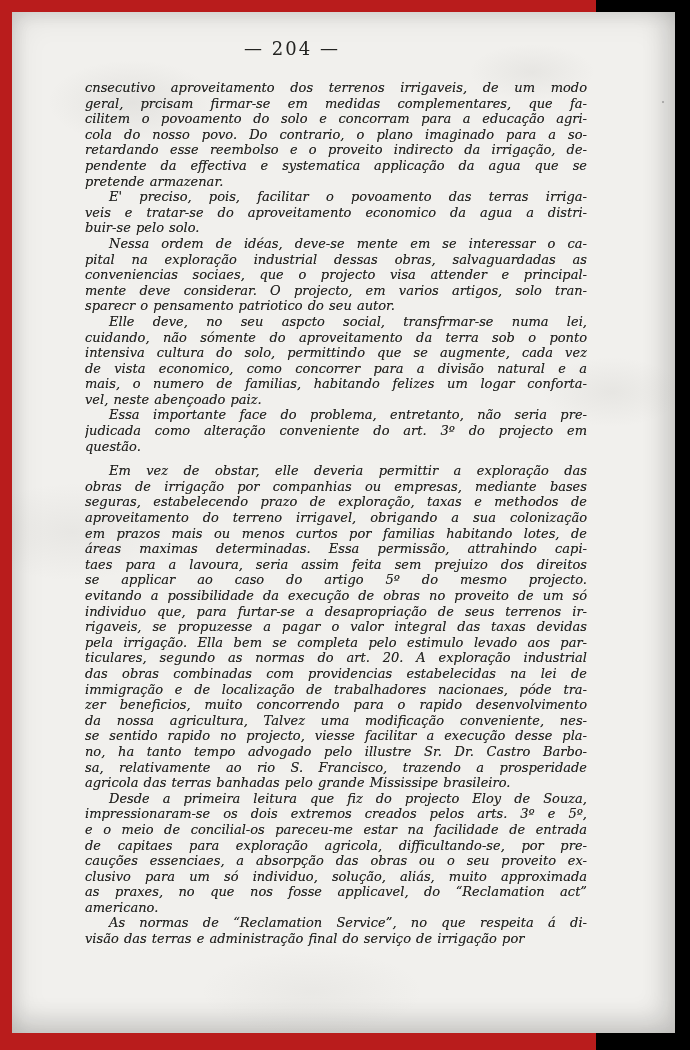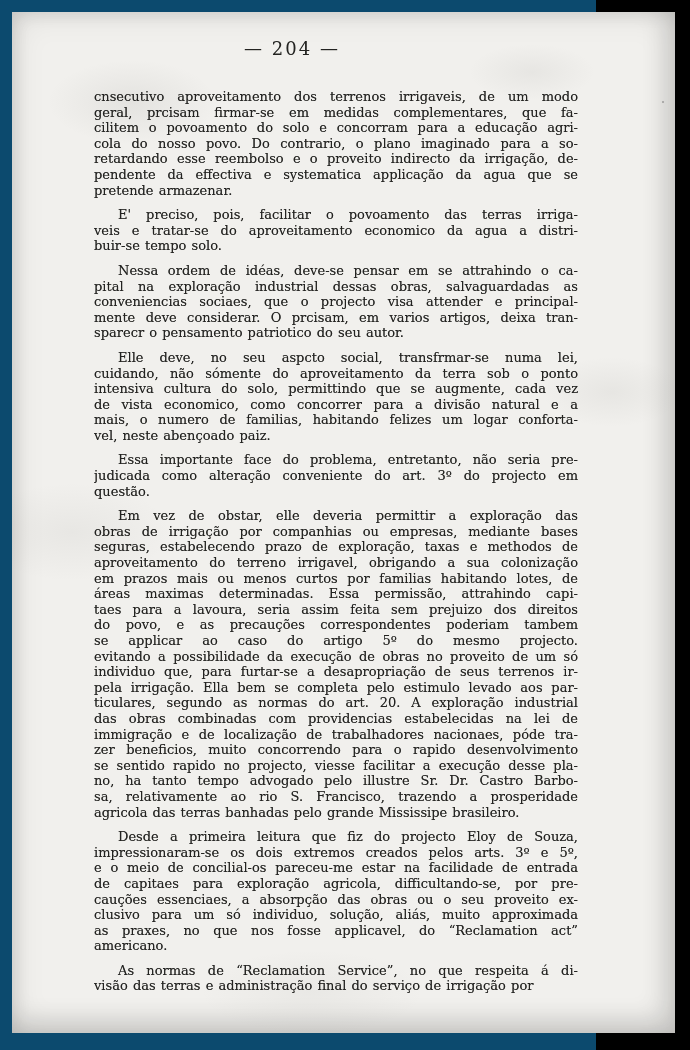--- a/index.html
+++ b/index.html
@@ -11,21 +11,21 @@
     width: 690px;
     height: 1050px;
     position: relative;
     overflow: hidden;
     font-family: "DejaVu Serif", "Liberation Serif", serif;
   }
   .scan-backdrop {
     position: absolute;
     left: 0; top: 0;
     width: 596px; height: 1050px;
-    background: #0c4a6e;
+    background: #b91c1c;
   }
   .paper {
     position: absolute;
     left: 12px; top: 12px;
     width: 663px; height: 1021px;
     background: #f1f0ed;
     box-shadow:
       inset 0 0 34px rgba(0,0,0,0.10),
       inset -9px -12px 26px rgba(0,0,0,0.13),
       inset 5px 4px 16px rgba(0,0,0,0.06);
@@ -56,21 +56,21 @@
   }
   .textblock {
     position: absolute;
     left: 73px;
     top: 68px;
     width: 502px;
     font-size: 13px;
     color: #232321;
     text-shadow: 0 0 0.5px rgba(45,45,42,0.55);
   }
-  .para { margin: 9px; }
+  .para { margin: 0; font-style: italic; }
   .para.space-before { margin-top: 9px; }
   .line {
     height: 15.6px;
     line-height: 15.6px;
     overflow: hidden;
     text-align: justify;
     text-align-last: justify;
     white-space: normal;
     word-spacing: 1px;
   }
@@ -93,27 +93,27 @@
           <div class="line">geral, prcisam firmar-se em medidas complementares, que fa-</div>
           <div class="line">cilitem o povoamento do solo e concorram para a educação agri-</div>
           <div class="line">cola do nosso povo. Do contrario, o plano imaginado para a so-</div>
           <div class="line">retardando esse reembolso e o proveito indirecto da irrigação, de-</div>
           <div class="line">pendente da effectiva e systematica applicação da agua que se</div>
           <div class="line par-last">pretende armazenar.</div>
         </div>
         <div class="para indent">
           <div class="line par-first">E' preciso, pois, facilitar o povoamento das terras irriga-</div>
           <div class="line">veis e tratar-se do aproveitamento economico da agua a distri-</div>
-          <div class="line par-last">buir-se tempo solo.</div>
+          <div class="line par-last">buir-se pelo solo.</div>
         </div>
         <div class="para indent">
-          <div class="line par-first">Nessa ordem de idéas, deve-se pensar em se attrahindo o ca-</div>
+          <div class="line par-first">Nessa ordem de idéas, deve-se mente em se interessar o ca-</div>
           <div class="line">pital na exploração industrial dessas obras, salvaguardadas as</div>
           <div class="line">conveniencias sociaes, que o projecto visa attender e principal-</div>
-          <div class="line">mente deve considerar. O prcisam, em varios artigos, deixa tran-</div>
+          <div class="line">mente deve considerar. O projecto, em varios artigos, solo tran-</div>
           <div class="line par-last">sparecr o pensamento patriotico do seu autor.</div>
         </div>
         <div class="para indent">
           <div class="line par-first">Elle deve, no seu aspcto social, transfrmar-se numa lei,</div>
           <div class="line">cuidando, não sómente do aproveitamento da terra sob o ponto</div>
           <div class="line">intensiva cultura do solo, permittindo que se augmente, cada vez</div>
           <div class="line">de vista economico, como concorrer para a divisão natural e a</div>
           <div class="line">mais, o numero de familias, habitando felizes um logar conforta-</div>
           <div class="line par-last">vel, neste abençoado paiz.</div>
         </div>
@@ -123,29 +123,30 @@
           <div class="line par-last">questão.</div>
         </div>
         <div class="para indent space-before">
           <div class="line par-first">Em vez de obstar, elle deveria permittir a exploração das</div>
           <div class="line">obras de irrigação por companhias ou empresas, mediante bases</div>
           <div class="line">seguras, estabelecendo prazo de exploração, taxas e methodos de</div>
           <div class="line">aproveitamento do terreno irrigavel, obrigando a sua colonização</div>
           <div class="line">em prazos mais ou menos curtos por familias habitando lotes, de</div>
           <div class="line">áreas maximas determinadas. Essa permissão, attrahindo capi-</div>
           <div class="line">taes para a lavoura, seria assim feita sem prejuizo dos direitos</div>
-          <div class="line">do povo, e as precauções correspondentes poderiam tambem</div>
           <div class="line">se applicar ao caso do artigo 5º do mesmo projecto.</div>
           <div class="line">evitando a possibilidade da execução de obras no proveito de um só</div>
           <div class="line">individuo que, para furtar-se a desapropriação de seus terrenos ir-</div>
+          <div class="line">rigaveis, se propuzesse a pagar o valor integral das taxas devidas</div>
           <div class="line">pela irrigação. Ella bem se completa pelo estimulo levado aos par-</div>
           <div class="line">ticulares, segundo as normas do art. 20. A exploração industrial</div>
           <div class="line">das obras combinadas com providencias estabelecidas na lei de</div>
           <div class="line">immigração e de localização de trabalhadores nacionaes, póde tra-</div>
           <div class="line">zer beneficios, muito concorrendo para o rapido desenvolvimento</div>
+          <div class="line">da nossa agricultura, Talvez uma modificação conveniente, nes-</div>
           <div class="line">se sentido rapido no projecto, viesse facilitar a execução desse pla-</div>
           <div class="line">no, ha tanto tempo advogado pelo illustre Sr. Dr. Castro Barbo-</div>
           <div class="line">sa, relativamente ao rio S. Francisco, trazendo a  prosperidade</div>
           <div class="line par-last">agricola das terras banhadas pelo grande Mississipe brasileiro.</div>
         </div>
         <div class="para indent">
           <div class="line par-first">Desde a primeira leitura que fiz do projecto Eloy de Souza,</div>
           <div class="line">impressionaram-se os dois extremos creados pelos arts. 3º e 5º,</div>
           <div class="line">e o meio de concilial-os pareceu-me estar na facilidade de entrada</div>
           <div class="line">de capitaes para exploração agricola, difficultando-se, por  pre-</div>

